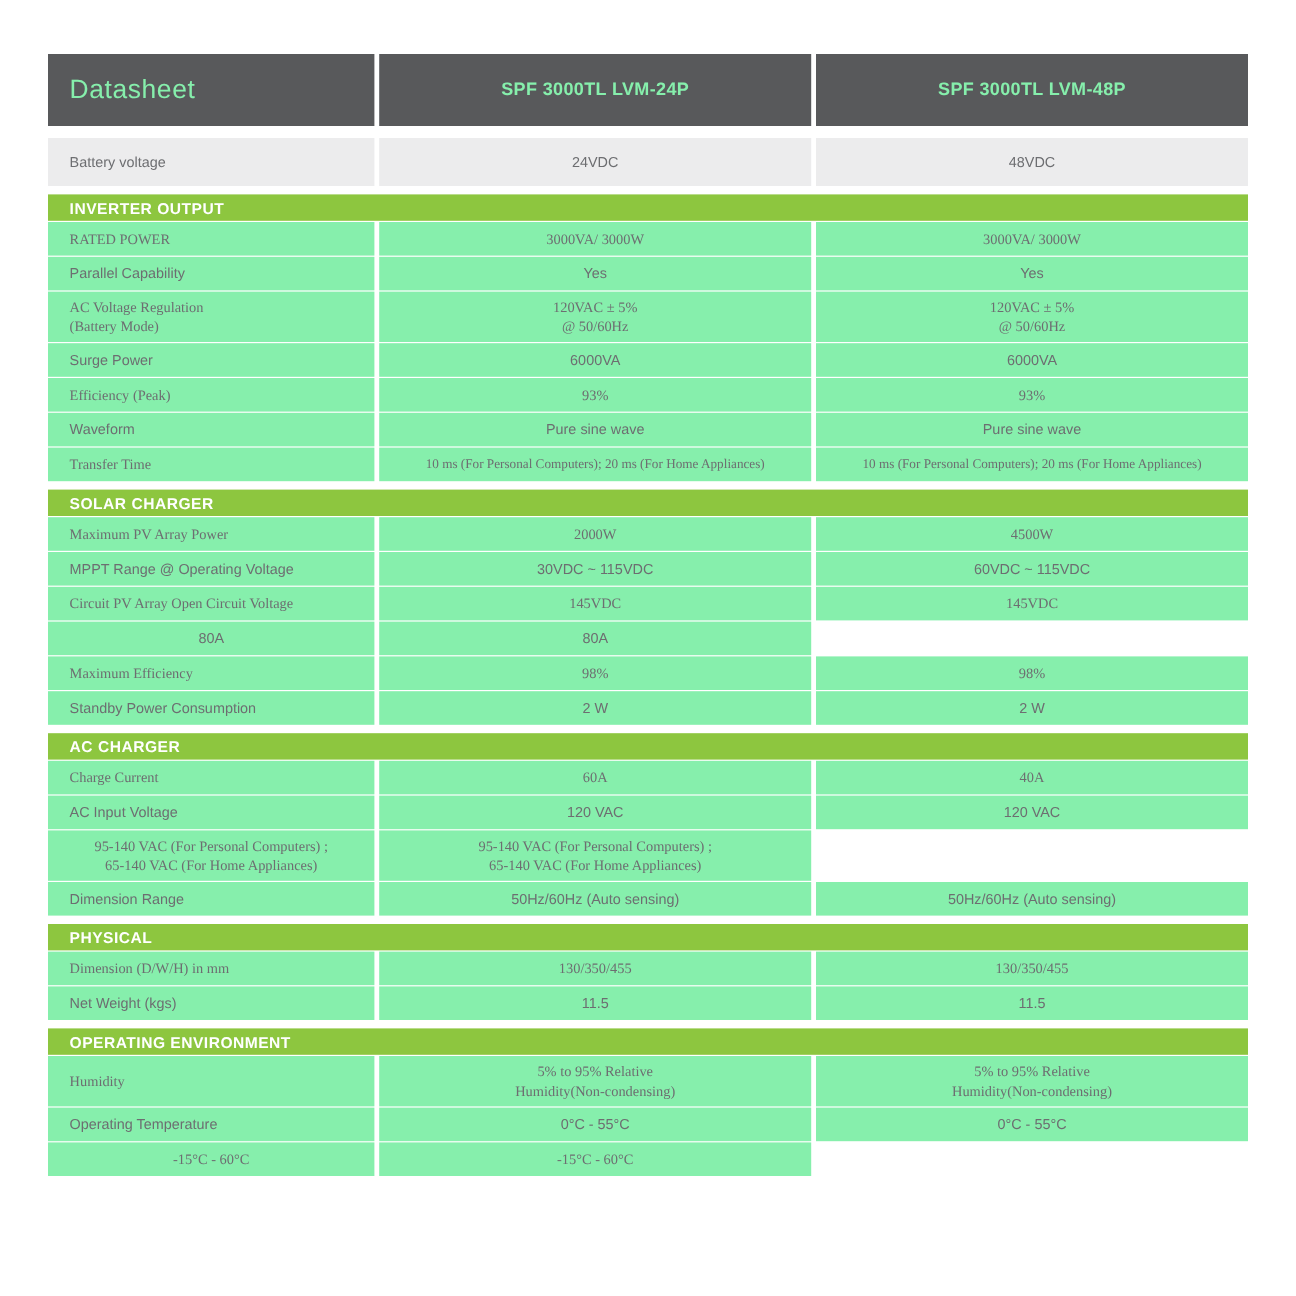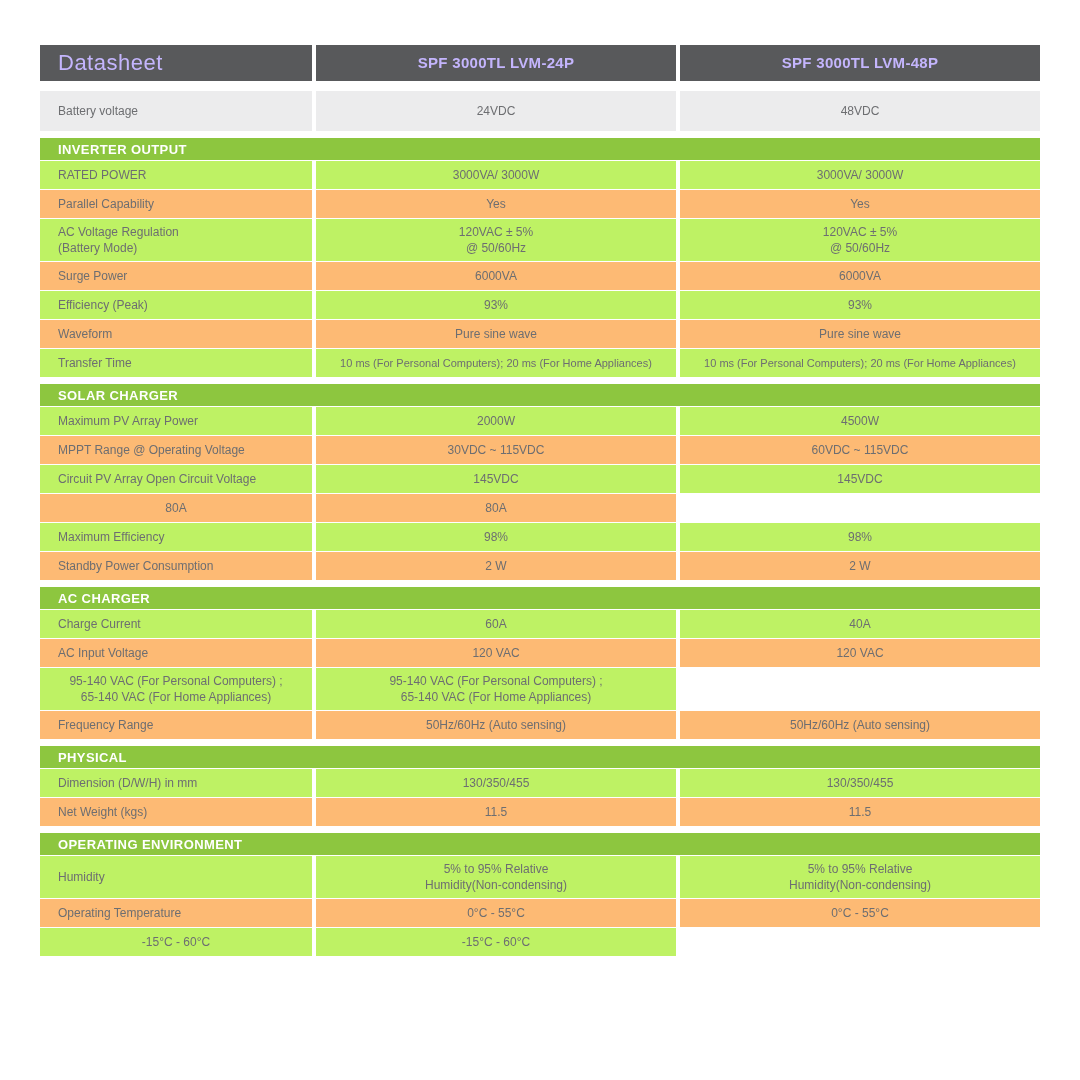--- a/index.html
+++ b/index.html
@@ -15,36 +15,36 @@
     margin-bottom:1px;
   }
   .cell{
     display:flex;align-items:center;box-sizing:border-box;
     color:#6d6e71;font-size:12px;line-height:1.35;
   }
   .label-cell{justify-content:flex-start;padding-left:18px;padding-right:10px;text-align:left;white-space:pre-line;}
   .value-cell{justify-content:center;text-align:center;padding:0 8px;white-space:pre-line;}
   
   .head-row{margin-bottom:0;}
-  .head-cell{background:#58595b;height:36px;color:#c4b5fd;}
+  .head-cell{background:#58595b;height:60px;color:#86efac;}
   .title-cell{font-size:22px;font-weight:400;letter-spacing:0.5px;}
   .model-cell{font-size:15px;font-weight:bold;letter-spacing:0.3px;}
   .head-gap{height:10px;}
   
   .battery-row .cell{background:#ececed;height:40px;}
   
   .section-bar{
     margin-top:7px;margin-bottom:1px;height:22px;background:#8dc63f;
     display:flex;align-items:center;padding-left:18px;box-sizing:border-box;
     color:#ffffff;font-weight:bold;font-size:13px;letter-spacing:0.4px;
   }
   
   .spec-row .cell{min-height:28px;}
-  .spec-row.shade-light .cell{background:#bef264;}
-  .spec-row.shade-dark .cell{background:#fdba74;}
+  .spec-row.shade-light .cell{background:#86efac;font-family:Liberation Serif, serif;}
+  .spec-row.shade-dark .cell{background:#86efac;}
   .spec-row.tall .cell{min-height:42px;}
   .spec-row.small .value-cell{font-size:11px;}
 </style>
 </head>
 <body>
 
 <div class="page">
   <div class="table">
 
     <div class="grid-row head-row">
@@ -142,21 +142,21 @@
           <div class="cell value-cell">120 VAC</div>
           <div class="cell value-cell">120 VAC</div>
         </div>
         <div class="grid-row spec-row shade-light tall">
           <div class="cell value-cell">95-140 VAC (For Personal Computers) ;
 65-140 VAC (For Home Appliances)</div>
           <div class="cell value-cell">95-140 VAC (For Personal Computers) ;
 65-140 VAC (For Home Appliances)</div>
         </div>
         <div class="grid-row spec-row shade-dark">
-          <div class="cell label-cell">Frequency Range</div>
+          <div class="cell label-cell">Dimension Range</div>
           <div class="cell value-cell">50Hz/60Hz (Auto sensing)</div>
           <div class="cell value-cell">50Hz/60Hz (Auto sensing)</div>
         </div>
         <div class="section-bar">PHYSICAL</div>
         <div class="grid-row spec-row shade-light">
           <div class="cell label-cell">Dimension (D/W/H) in mm</div>
           <div class="cell value-cell">130/350/455</div>
           <div class="cell value-cell">130/350/455</div>
         </div>
         <div class="grid-row spec-row shade-dark">

